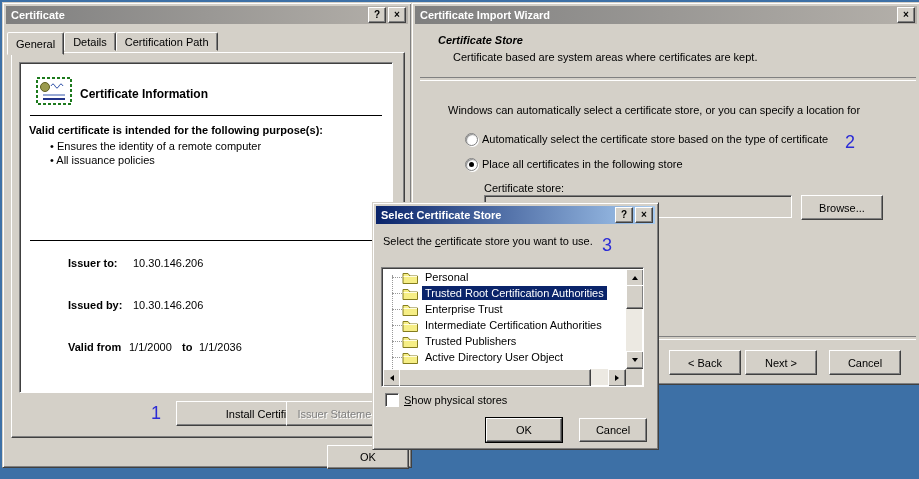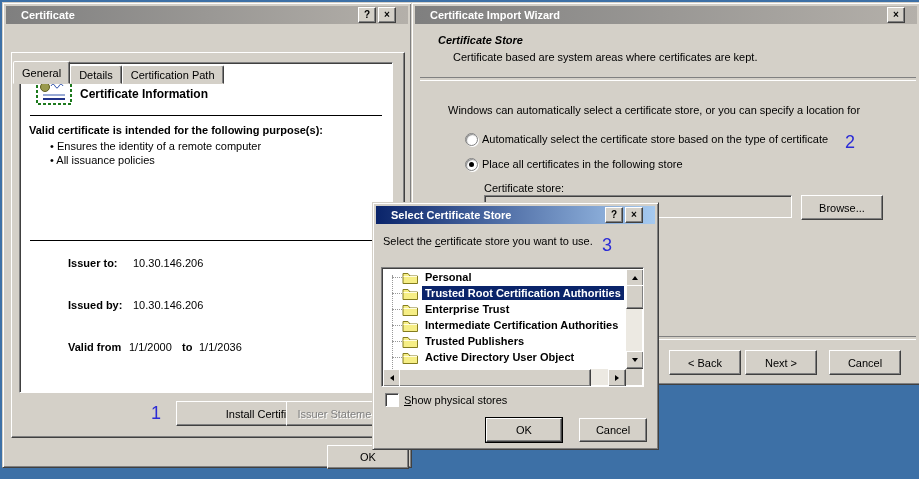--- a/index.html
+++ b/index.html
@@ -15,21 +15,21 @@
   
   .window{
     position:absolute;
     background:#D4D0C8;
     border:1px solid;
     border-color:#D4D0C8 #404040 #404040 #D4D0C8;
     box-shadow: inset 1px 1px 0 #FFFFFF, inset -1px -1px 0 #808080;
   }
   .titlebar{
     position:absolute;left:3px;top:3px;right:3px;height:18px;
-    display:flex;align-items:center;padding:0 12px;
+    display:flex;align-items:center;padding:0 2px;
   }
   .titlebar.inactive{background:linear-gradient(to right,#7F7F7F,#B4B0AA);}
   .titlebar.active{background:linear-gradient(to right,#0A246A,#A6CAF0);}
   .titlebar .ttext{
     flex:1;color:#FFFFFF;font-weight:bold;font-size:11px;
     padding-left:3px;white-space:nowrap;overflow:hidden;
   }
   .tb-btn{
     width:16px;height:14px;margin-left:2px;flex:0 0 auto;
     background:#D4D0C8;
@@ -57,21 +57,21 @@
   .sunken{
     border:1px solid;border-color:#808080 #FFFFFF #FFFFFF #808080;
     box-shadow: inset 1px 1px 0 #404040;
   }
   .etched{height:2px;border-top:1px solid #808080;border-bottom:1px solid #FFFFFF;position:absolute;}
   .annotation{position:absolute;color:#2B2BD6;font-size:18px;line-height:1;}
   .bold{font-weight:bold;}
   .abs{position:absolute;white-space:nowrap;}
   .u{text-decoration:underline;}
   
-  .tabs{position:absolute;left:10px;top:29px;height:23px;display:flex;align-items:flex-end;z-index:3;margin-top:29px;}
+  .tabs{position:absolute;left:4px;top:29px;height:23px;display:flex;z-index:3;}
   .tab{
     position:relative;height:19px;box-sizing:border-box;
     padding:3px 8px 0 8px;margin-right:0px;
     background:#D4D0C8;
     border:1px solid;border-color:#FFFFFF #404040 transparent #FFFFFF;
     border-radius:2px 2px 0 0;
     box-shadow: inset -1px 0 0 #808080;
     font-size:11px;
   }
   .tab.on{height:23px;padding-top:5px;z-index:4;}
@@ -92,21 +92,21 @@
   }
   
   .tree{
     position:absolute;background:#FFFFFF;overflow:hidden;
   }
   .tree-rows{position:absolute;left:1px;top:1px;right:17px;bottom:17px;overflow:hidden;}
   .tree-rows::before{
     content:"";position:absolute;left:9px;top:6px;bottom:0;
     border-left:1px dotted #999;
   }
-  .tree-row{height:16px;display:flex;align-items:center;position:relative;font-weight:bold;}
+  .tree-row{height:16px;display:flex;align-items:center;position:relative;}
   .conn{width:10px;margin-left:9px;border-top:1px dotted #999;flex:0 0 auto;}
   .folder{width:16px;height:13px;flex:0 0 auto;margin-right:4px;}
   .tlabel{font-size:11px;padding:0 3px;white-space:nowrap;line-height:14px;}
   .tree-row.on .tlabel{background:#0A246A;color:#FFFFFF;}
   
   .sb-btn{
     position:absolute;background:#D4D0C8;
     border:1px solid;border-color:#FFFFFF #404040 #404040 #FFFFFF;
     box-shadow: inset -1px -1px 0 #808080;
     display:flex;align-items:center;justify-content:center;

